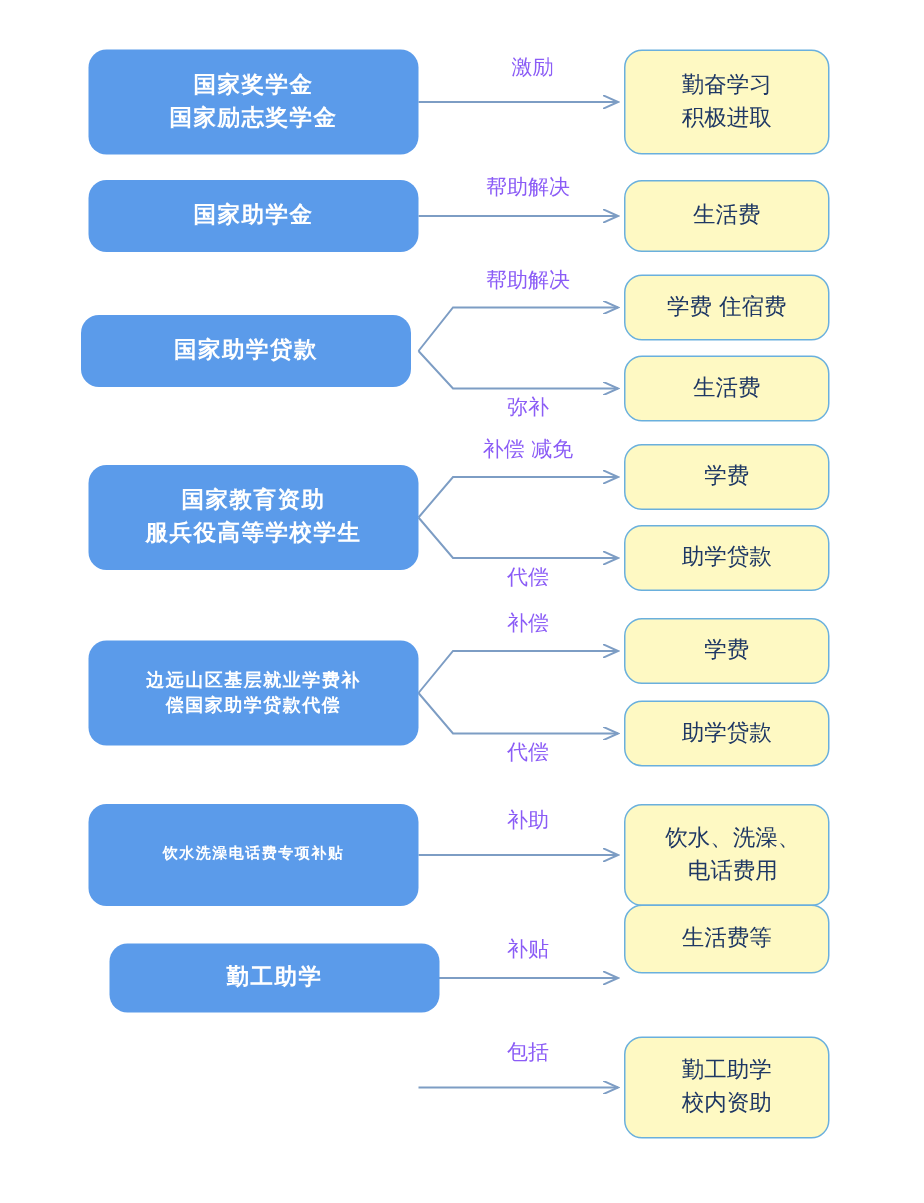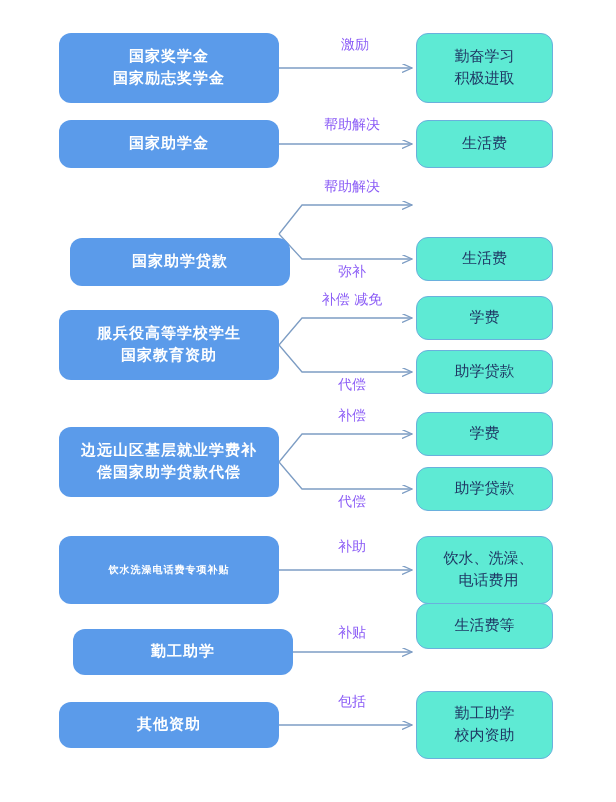--- a/index.html
+++ b/index.html
@@ -25,21 +25,21 @@
     justify-content:center;
     text-align:center;
     letter-spacing:1px;
     line-height:1.45;
     font-size:15px;
     box-sizing:border-box;
     padding:2px 6px;
   }
   .rbox{
     position:absolute;
-    background:#5eead4;
+    background:#fef9c3;
     border:1.6px solid #6ab0dd;
     border-radius:12px;
     color:#1f3864;
     display:flex;
     align-items:center;
     justify-content:center;
     text-align:center;
     line-height:1.45;
     font-size:15px;
     box-sizing:border-box;
@@ -107,53 +107,58 @@
       <span class="line2">国家助学金</span>
     </span>
   </div>
   <div class="elabel" style="left:293px;top:116px;width:118px;">帮助解决</div>
   <div class="rbox" style="left:416px;top:120px;width:137px;height:48px;">
     <span>
       <span class="line2">生活费</span>
     </span>
   </div>
 
-  <div class="lbox" style="left:70px;top:210px;width:220px;height:48px;margin-top:28px;">
+  <div class="lbox" style="left:54px;top:210px;width:220px;height:48px;">
     <span>
       <span class="line2">国家助学贷款</span>
     </span>
   </div>
   <div class="elabel" style="left:293px;top:178px;width:118px;">帮助解决</div>
+  <div class="rbox" style="left:416px;top:183px;width:137px;height:44px;">
+    <span>
+      <span class="line2">学费  住宿费</span>
+    </span>
+  </div>
   <div class="elabel" style="left:293px;top:263px;width:118px;">弥补</div>
   <div class="rbox" style="left:416px;top:237px;width:137px;height:44px;">
     <span>
       <span class="line2">生活费</span>
     </span>
   </div>
 
   <div class="lbox" style="left:59px;top:310px;width:220px;height:70px;">
     <span>
+      <span class="line2">国家教育资助</span>
       <span class="line2">服兵役高等学校学生</span>
-      <span class="line2">国家教育资助</span>
     </span>
   </div>
   <div class="elabel" style="left:288px;top:291px;width:128px;">补偿  减免</div>
   <div class="rbox" style="left:416px;top:296px;width:137px;height:44px;">
     <span>
       <span class="line2">学费</span>
     </span>
   </div>
   <div class="elabel" style="left:293px;top:376px;width:118px;">代偿</div>
   <div class="rbox" style="left:416px;top:350px;width:137px;height:44px;">
     <span>
       <span class="line2">助学贷款</span>
     </span>
   </div>
 
-  <div class="lbox" style="left:59px;top:427px;width:220px;height:70px;font-size:15px;">
+  <div class="lbox" style="left:59px;top:427px;width:220px;height:70px;font-size:12px;">
     <span>
       <span class="line2">边远山区基层就业学费补</span>
       <span class="line2">偿国家助学贷款代偿</span>
     </span>
   </div>
   <div class="elabel" style="left:293px;top:407px;width:118px;">补偿</div>
   <div class="rbox" style="left:416px;top:412px;width:137px;height:44px;">
     <span>
       <span class="line2">学费</span>
     </span>
@@ -183,25 +188,20 @@
       <span class="line2">勤工助学</span>
     </span>
   </div>
   <div class="elabel" style="left:293px;top:624px;width:118px;">补贴</div>
   <div class="rbox" style="left:416px;top:603px;width:137px;height:46px;">
     <span>
       <span class="line2">生活费等</span>
     </span>
   </div>
 
-  <div class="lbox" style="left:59px;top:702px;width:220px;height:46px;">
-    <span>
-      <span class="line2">其他资助</span>
-    </span>
-  </div>
   <div class="elabel" style="left:293px;top:693px;width:118px;">包括</div>
   <div class="rbox" style="left:416px;top:691px;width:137px;height:68px;">
     <span>
       <span class="line2">勤工助学</span>
       <span class="line2">校内资助</span>
     </span>
   </div>
 
 </div>
 

